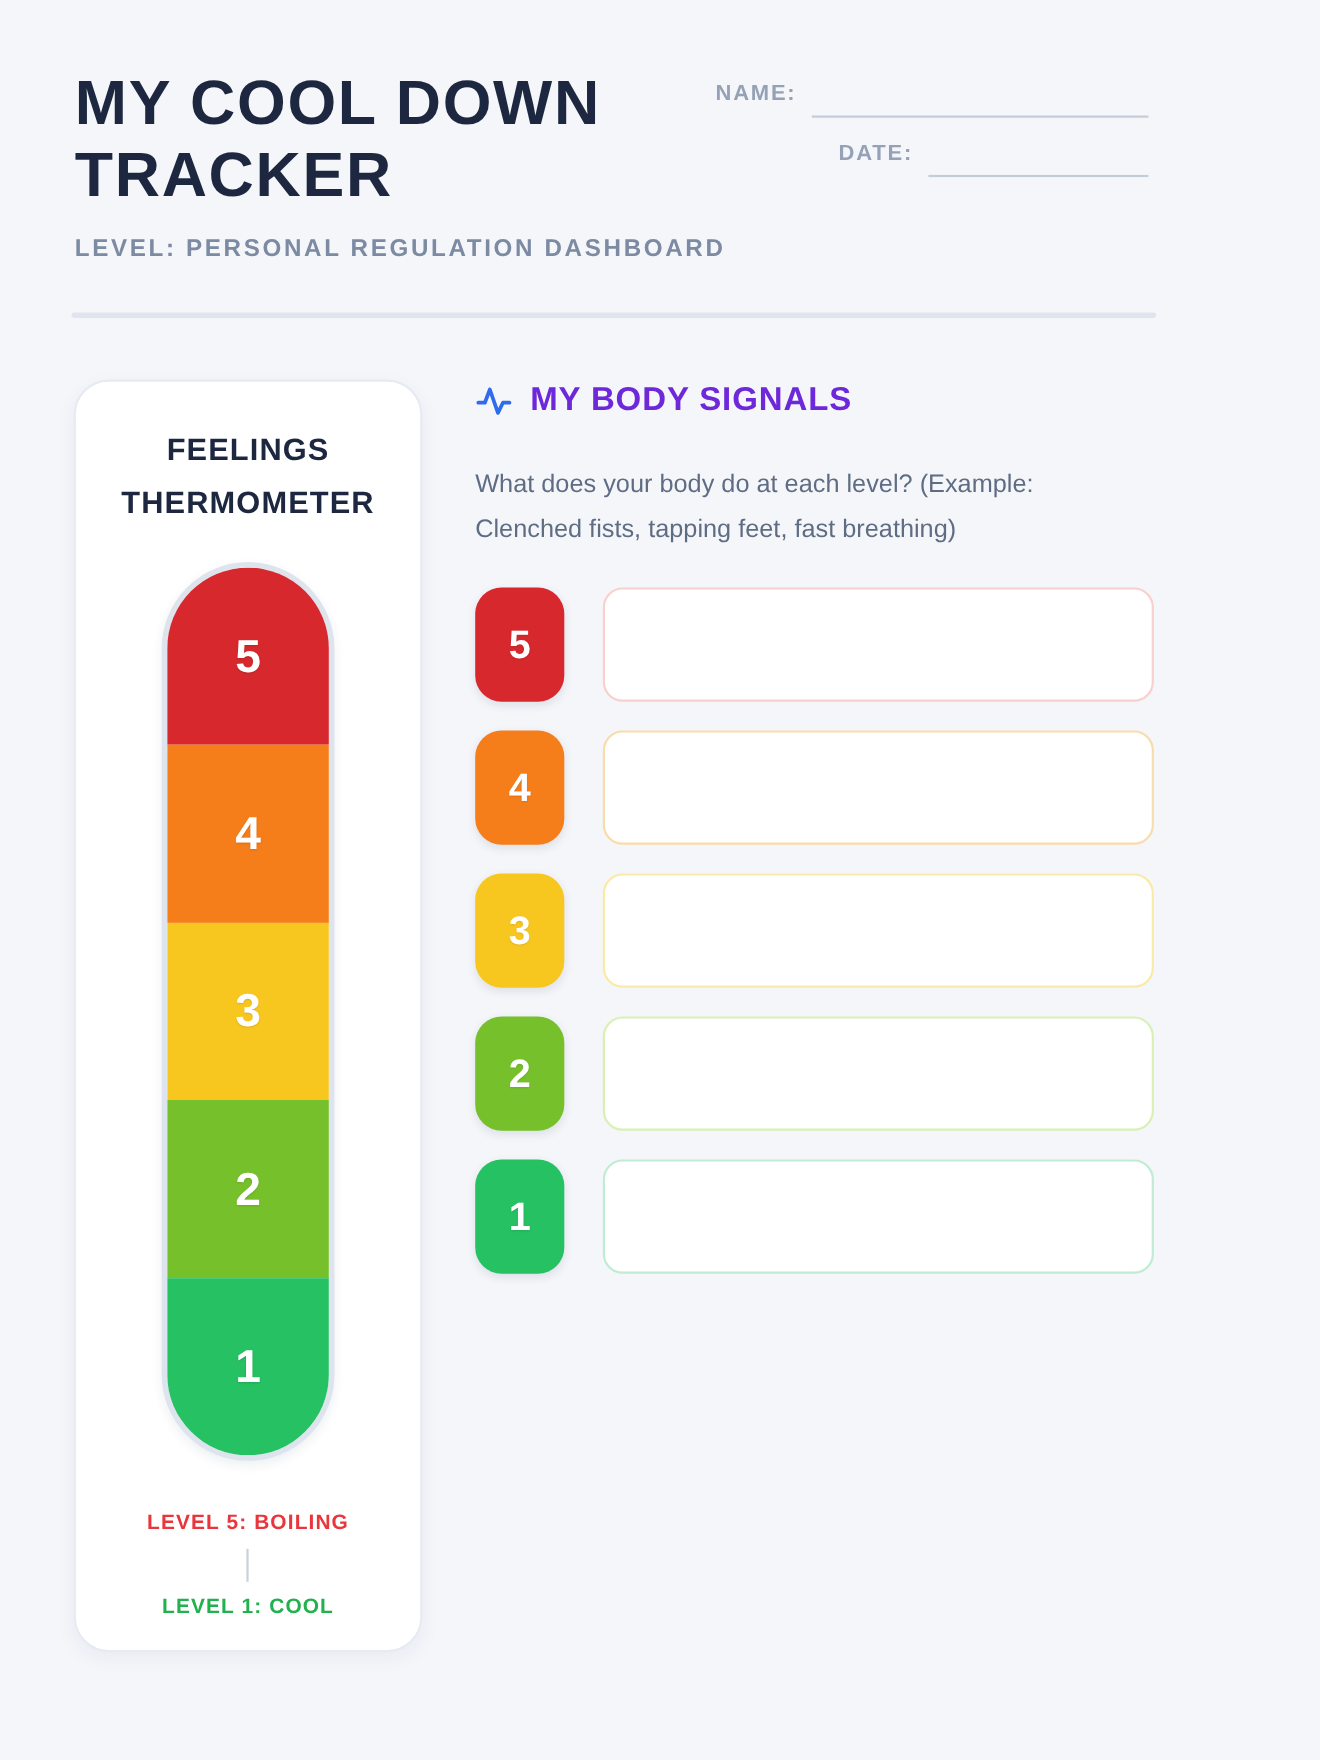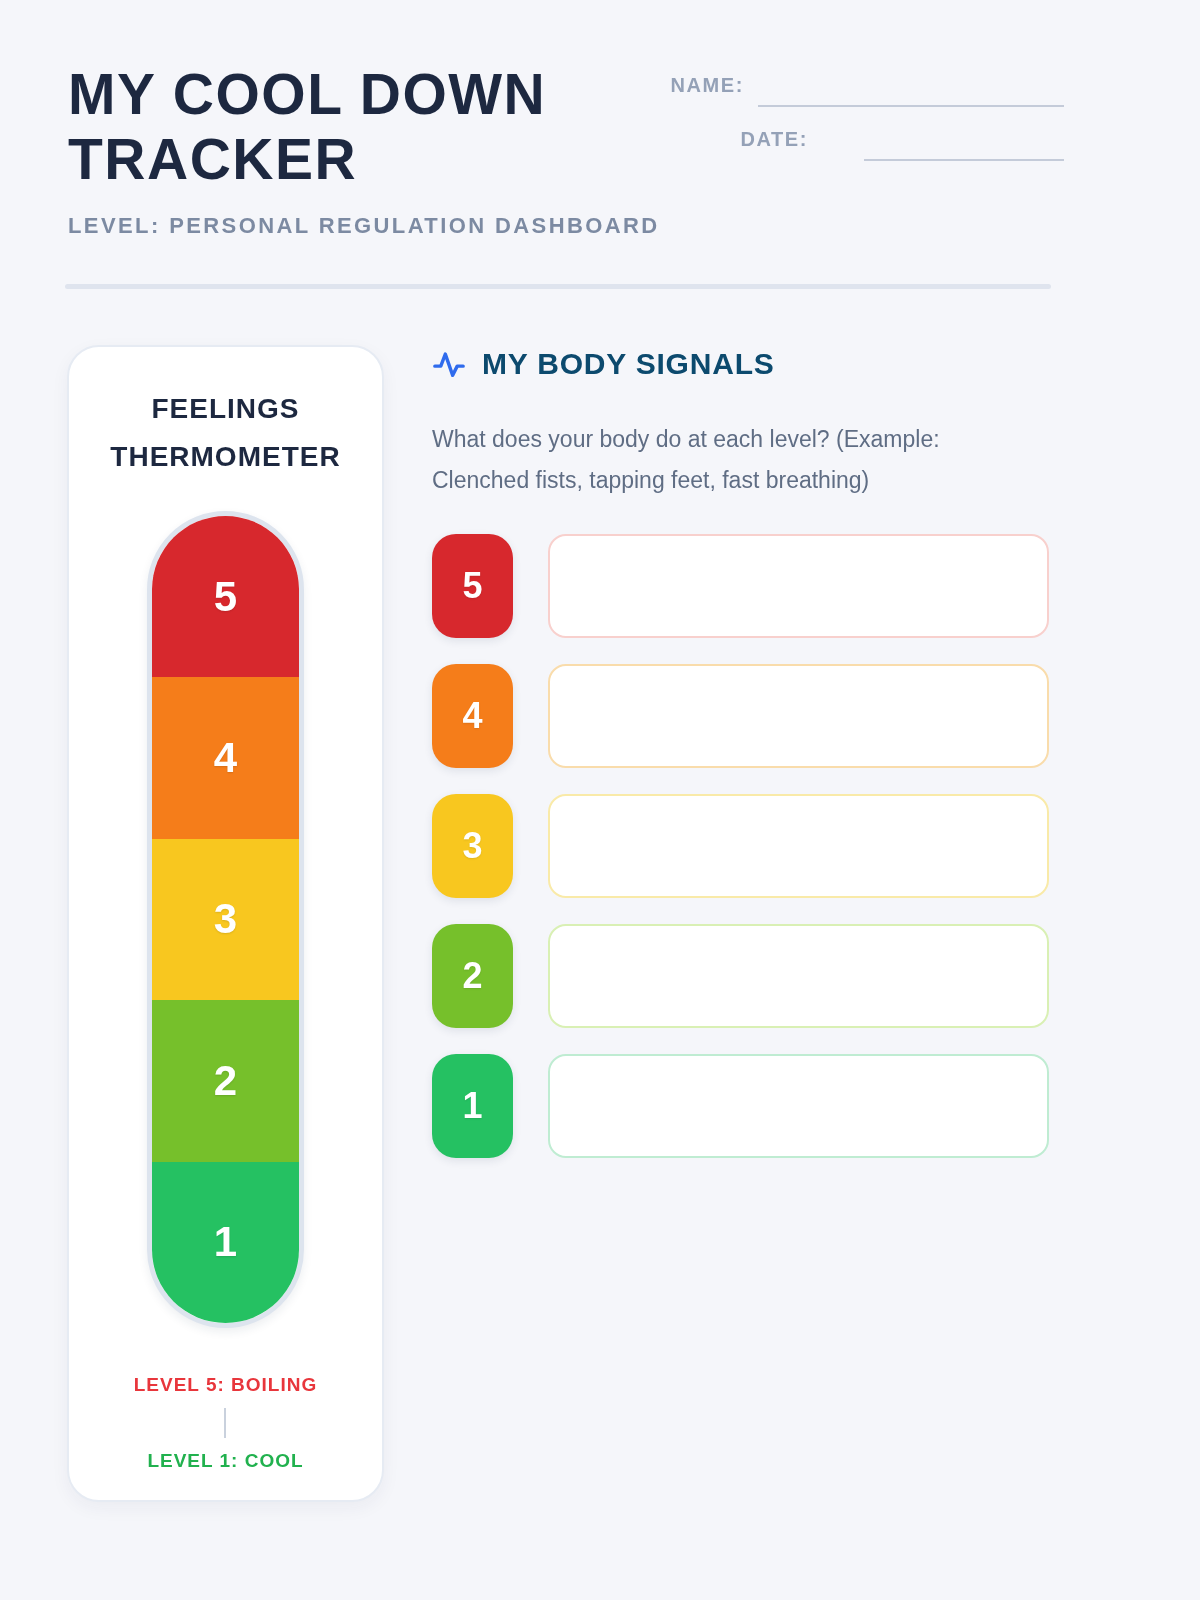--- a/index.html
+++ b/index.html
@@ -30,27 +30,27 @@
     margin-top: 16px;
     max-width: 640px;
     font-size: 22px;
     font-weight: 600;
     letter-spacing: 2.4px;
     line-height: 1.62;
     color: #7c8aa2;
   }
   .fill-row {
     position: absolute;
-    right: 52px;
+    right: 72px;
     display: flex;
     align-items: flex-end;
     padding-left: 40px;
   }
   .fill-row.name-row { top: 74px; }
-  .fill-row.date-row { top: 128px; gap: 42px; }
+  .fill-row.date-row { top: 128px; }
   .fill-label {
     font-size: 20px;
     font-weight: 700;
     letter-spacing: 1.6px;
     color: #94a1b7;
     padding-bottom: 2px;
   }
   .fill-line {
     display: inline-block;
     border-bottom: 2px solid #c4cbd9;
@@ -142,21 +142,21 @@
   }
 
   
   .signals { flex: 1; min-width: 0; padding-top: 2px; }
   .signals-header { display: flex; align-items: center; gap: 16px; }
   .signals-icon { width: 34px; height: 34px; flex: none; }
   .signals-title {
     font-size: 30px;
     font-weight: 800;
     letter-spacing: 0.8px;
-    color: #0c4a6e;
+    color: #6d28d9;
   }
   .signals-desc {
     margin-top: 38px;
     max-width: 610px;
     font-size: 23px;
     line-height: 1.78;
     color: #5f6d84;
   }
   .signal-rows { margin-top: 34px; }
   .signal-row {

